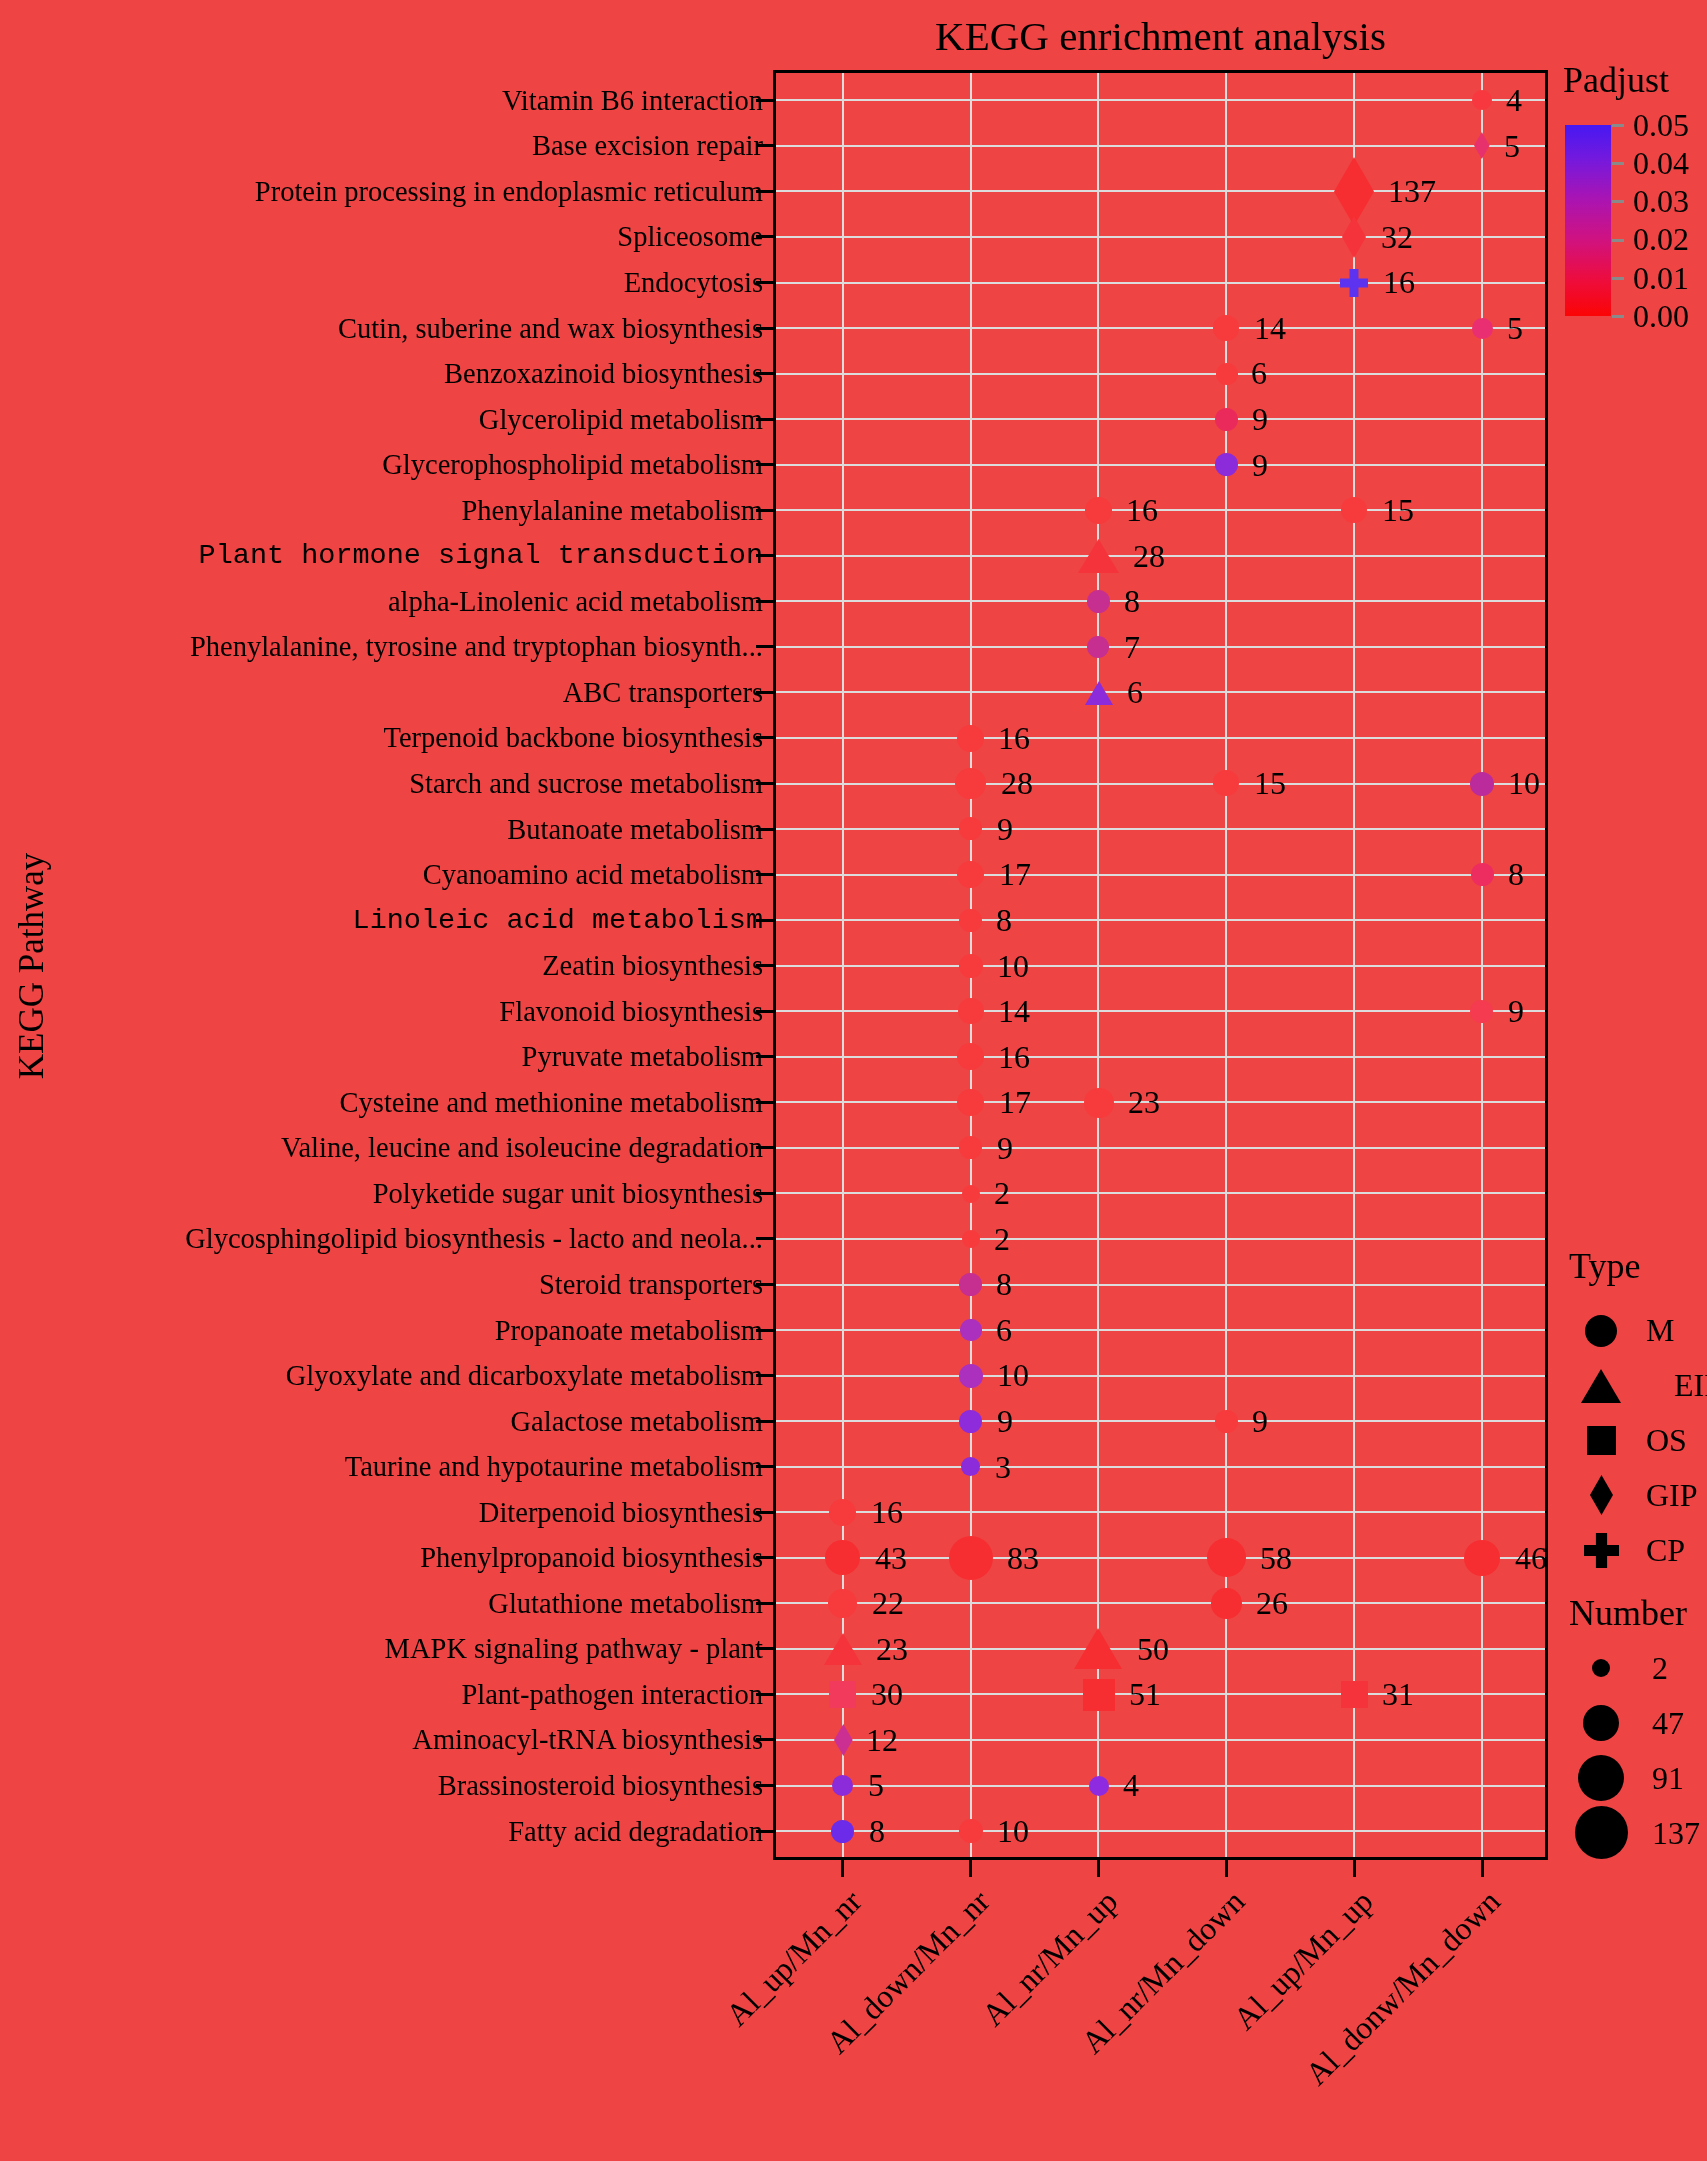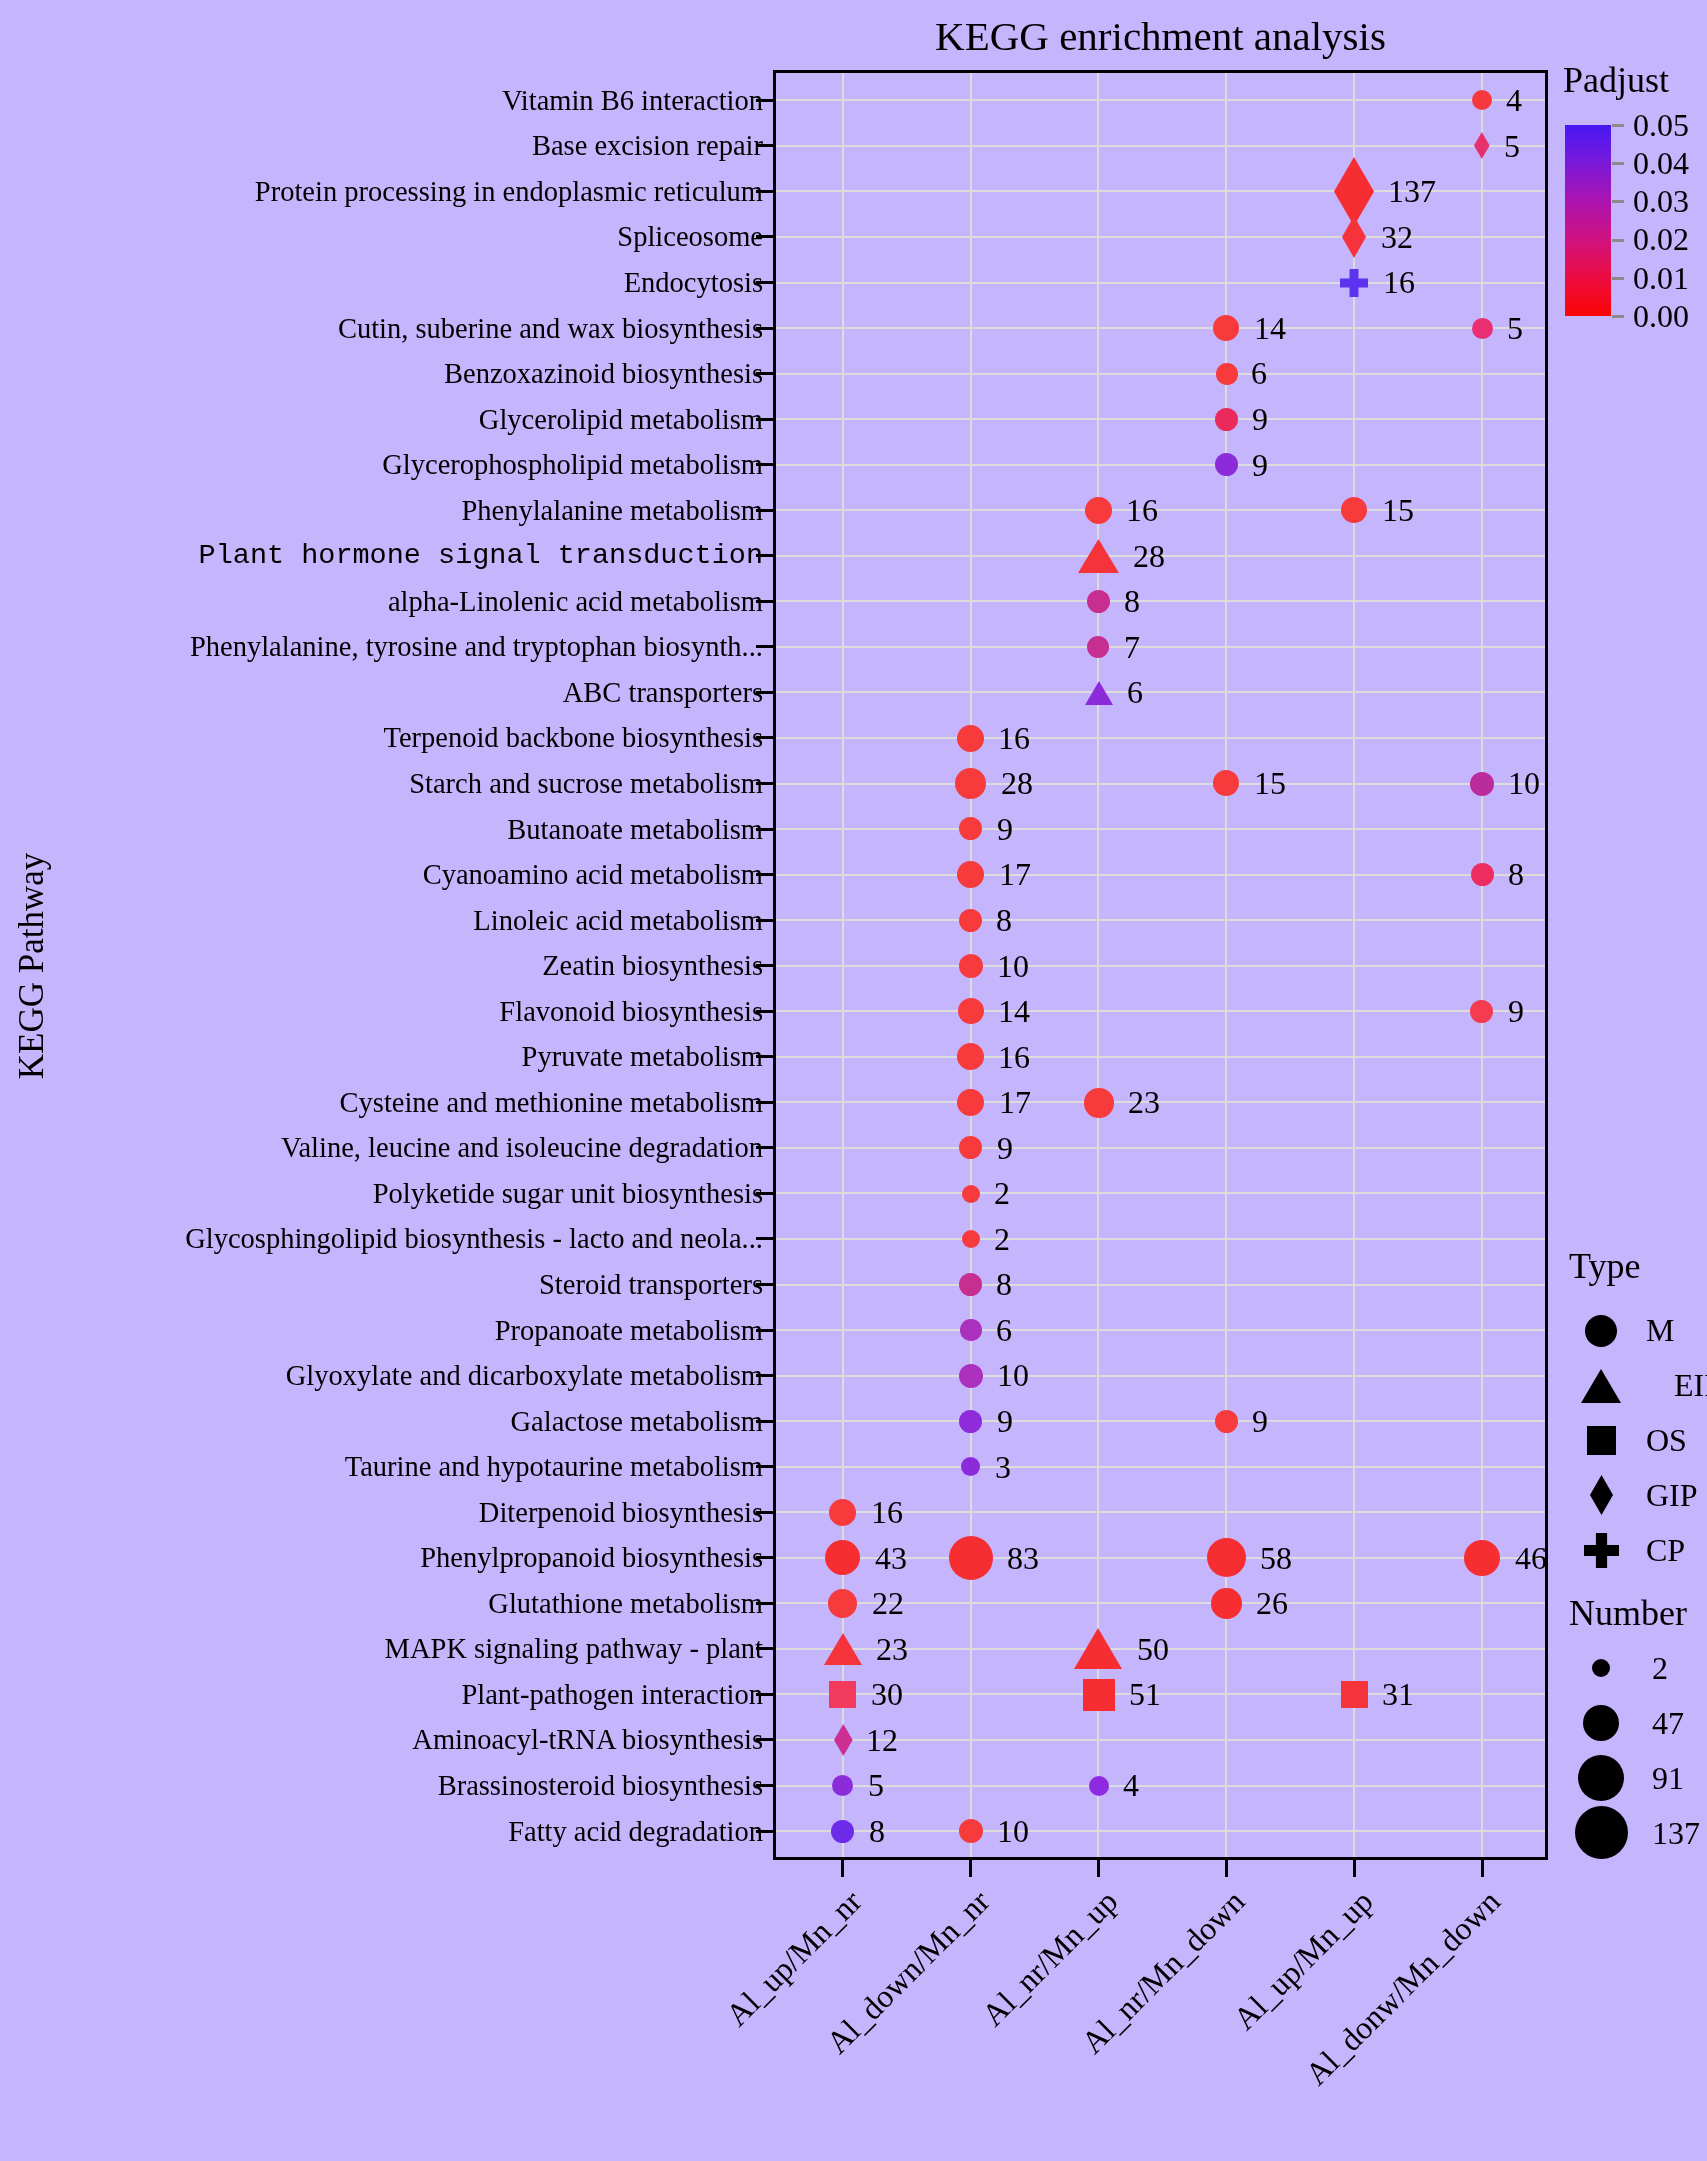--- a/index.html
+++ b/index.html
@@ -1,19 +1,19 @@
 <!DOCTYPE html>
 <html style="font-size:8.8px"><head>
 <meta charset="utf-8">
 <style>
   html,body{margin:0;padding:0;background:#ffffff;}
   #figure{
     position:relative;
     width:1707px;height:2161px;
-    background:#c4b5fd;
+    background:#ef4444;
     font-family:"Liberation Serif","DejaVu Serif",serif;
     color:#000;
     overflow:hidden;
   }
   .title{
     position:absolute;left:773px;top:12px;width:775px;
     text-align:center;font-size:41px;color:#000;white-space:nowrap;
   }
   .y-axis-title{
     position:absolute;left:32px;top:966px;
@@ -251,21 +251,21 @@
       <div class="ylab" style="right: 944px; top: 675px; width: 730px;">ABC transporters</div>
       <div class="tick" style="left: 756px; top: 736px; width: 16.5px; height: 3.3px;"></div>
       <div class="ylab" style="right: 944px; top: 720px; width: 730px;">Terpenoid backbone biosynthesis</div>
       <div class="tick" style="left: 756px; top: 782px; width: 16.5px; height: 3.3px;"></div>
       <div class="ylab" style="right: 944px; top: 766px; width: 730px;">Starch and sucrose metabolism</div>
       <div class="tick" style="left: 756px; top: 828px; width: 16.5px; height: 3.3px;"></div>
       <div class="ylab" style="right: 944px; top: 812px; width: 730px;">Butanoate metabolism</div>
       <div class="tick" style="left: 756px; top: 873px; width: 16.5px; height: 3.3px;"></div>
       <div class="ylab" style="right: 944px; top: 857px; width: 730px;">Cyanoamino acid metabolism</div>
       <div class="tick" style="left: 756px; top: 919px; width: 16.5px; height: 3.3px;"></div>
-      <div class="ylab" style="right: 944px; top: 903px; width: 730px;">Linoleic acid metabolism</div>
+      <div class="ylab" style="right: 944px; top: 903px; width: 730px; font-family: Liberation Mono, monospace;">Linoleic acid metabolism</div>
       <div class="tick" style="left: 756px; top: 964px; width: 16.5px; height: 3.3px;"></div>
       <div class="ylab" style="right: 944px; top: 948px; width: 730px;">Zeatin biosynthesis</div>
       <div class="tick" style="left: 756px; top: 1010px; width: 16.5px; height: 3.3px;"></div>
       <div class="ylab" style="right: 944px; top: 994px; width: 730px;">Flavonoid biosynthesis</div>
       <div class="tick" style="left: 756px; top: 1055px; width: 16.5px; height: 3.3px;"></div>
       <div class="ylab" style="right: 944px; top: 1039px; width: 730px;">Pyruvate metabolism</div>
       <div class="tick" style="left: 756px; top: 1101px; width: 16.5px; height: 3.3px;"></div>
       <div class="ylab" style="right: 944px; top: 1085px; width: 730px;">Cysteine and methionine metabolism</div>
       <div class="tick" style="left: 756px; top: 1146px; width: 16.5px; height: 3.3px;"></div>
       <div class="ylab" style="right: 944px; top: 1130px; width: 730px;">Valine, leucine and isoleucine degradation</div>

